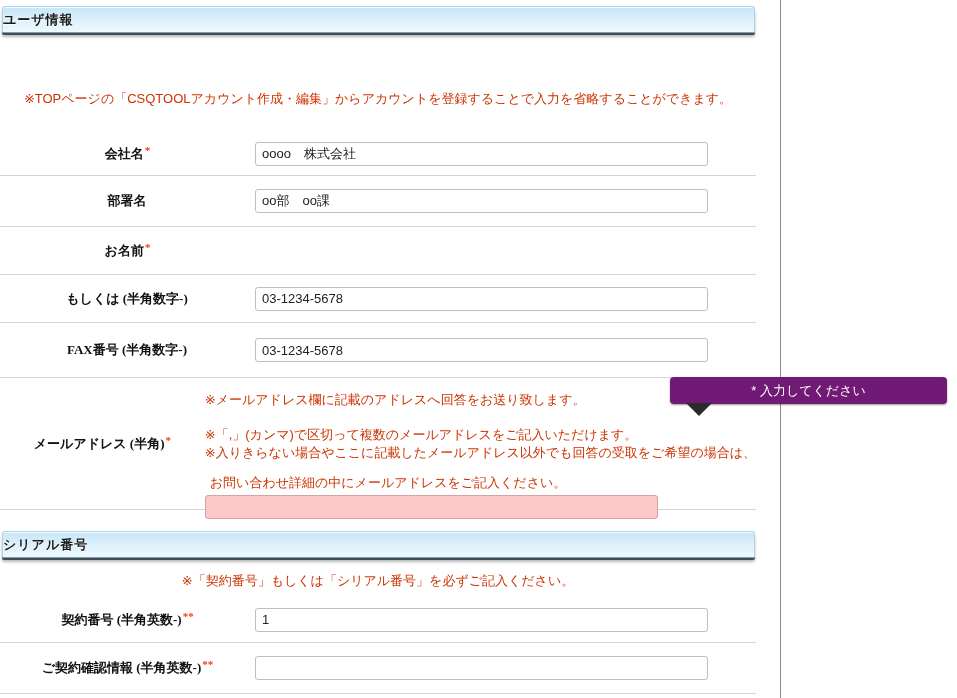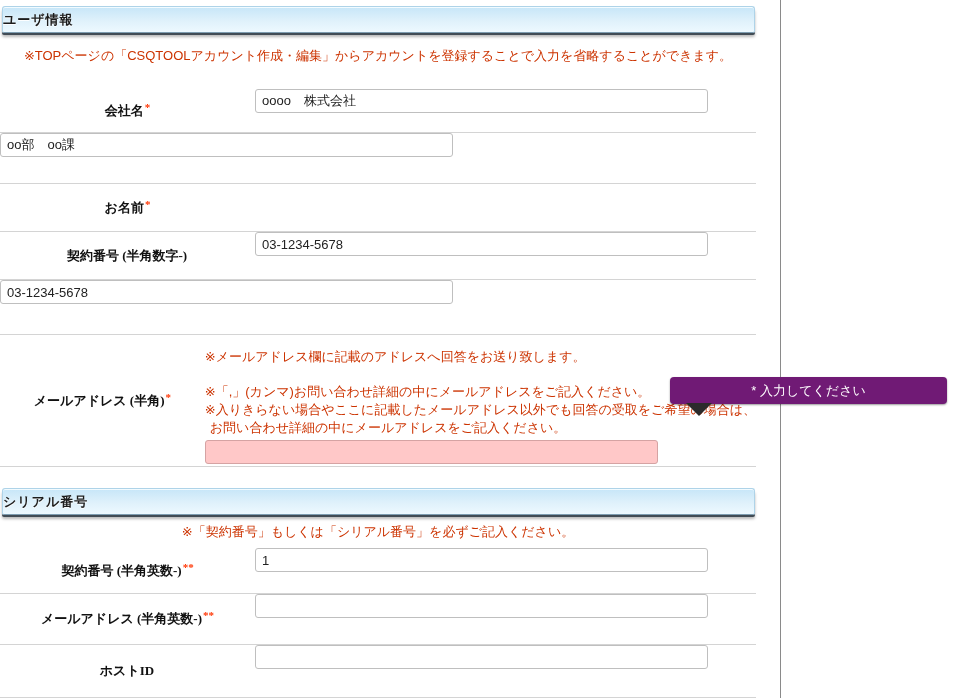--- a/index.html
+++ b/index.html
@@ -22,52 +22,52 @@
     display:flex;align-items:center;justify-content:flex-start;
   }
   .sec-title{
     font-size:13px;font-weight:bold;color:#1c1c1c;
     text-shadow:0 1px 0 rgba(255,255,255,0.9);
     letter-spacing:1px;
   }
   .sec-note{
     width:756px;text-align:center;color:#cc3300;font-size:13px;
   }
-  .note1{padding-top:14px;height:28px;}
-  .note2{padding-top:8px;height:25px;}
+  .note1{padding-top:14px;height:28px;margin-top:43px;}
+  .note2{padding-top:14px;height:25px;}
 
   
   .row{
     display:flex;width:756px;box-sizing:border-box;
     border-bottom:1px solid #d4d4d4;
   }
   .label-cell{
     width:255px;display:flex;align-items:center;justify-content:center;
     font-size:13px;font-weight:bold;color:#111;white-space:nowrap;font-family:Liberation Serif, serif;
   }
   .req{
     color:#ff3300;font-size:11px;font-weight:bold;
     position:relative;top:-4px;margin-left:1px;letter-spacing:0;
   }
-  .input-cell{flex:1;display:flex;align-items:flex-start;}
+  .input-cell{flex:1;display:flex;align-items:center;}
   .txt{
     box-sizing:border-box;width:453px;height:24px;
     border:1px solid #bfbfbf;border-radius:3px;
     font-family:"Liberation Sans","DejaVu Sans",sans-serif;
     font-size:13px;color:#222;padding:2px 6px;background:#fff;outline:none;
   }
   .txt.error{background:#ffc8c8;border-color:#d5a3a3;}
 
   
   .email-row{align-items:stretch;}
   .email-cell{flex:1;display:flex;flex-direction:column;}
   .email-note{color:#cc3300;font-size:13px;line-height:18px;white-space:nowrap;}
   .en-first{margin-top:13px;}
   .en-group{margin-top:17px;}
-  .en-indent{padding-left:5px;}
+  .en-indent{padding-left:5px;margin-top:12px;}
   .email-input-wrap{margin-top:3px;}
 
   
   .tooltip{
     position:absolute;left:670px;top:377px;width:277px;height:27px;
     background:#701a75;color:#ffffff;border-radius:4px;
     display:flex;align-items:center;justify-content:center;
     font-size:13px;z-index:10;box-shadow:0 1px 2px rgba(0,0,0,0.4);
   }
   .tooltip-caret{
@@ -93,56 +93,64 @@
     <div class="label-cell">
       <span>会社名</span>
         <span class="req">*</span>
     </div>
     <div class="input-cell">
       <input class="txt" value="oooo　株式会社" style="">
     </div>
   </div>
 
   <div class="row" style="height:51px">
+    <div class="label-cell">
+      <span>部署名</span>
+        <span class="req"></span>
+    </div>
     <div class="input-cell">
       <input class="txt" value="oo部　oo課" style="">
     </div>
   </div>
 
   <div class="row" style="height:48px">
     <div class="label-cell">
       <span>お名前</span>
         <span class="req">*</span>
     </div>
   </div>
 
   <div class="row" style="height:48px">
     <div class="label-cell">
-      <span>契約番号 (半角数字-)</span>
+      <span>もしくは (半角数字-)</span>
         <span class="req"></span>
     </div>
     <div class="input-cell">
       <input class="txt" value="03-1234-5678" style="">
     </div>
   </div>
 
   <div class="row" style="height:55px">
+    <div class="label-cell">
+      <span>FAX番号 (半角数字-)</span>
+        <span class="req"></span>
+    </div>
     <div class="input-cell">
       <input class="txt" value="03-1234-5678" style="">
     </div>
   </div>
 
   <div class="row email-row" style="height:132px">
     <div class="label-cell">
       <span>メールアドレス (半角)</span>
         <span class="req">*</span>
     </div>
     <div class="email-cell">
       <div class="email-note en-first">※メールアドレス欄に記載のアドレスへ回答をお送り致します。</div>
-      <div class="email-note en-group">※「,」(カンマ)お問い合わせ詳細の中にメールアドレスをご記入ください。</div>
+      <div class="email-note en-group">※「,」(カンマ)で区切って複数のメールアドレスをご記入いただけます。</div>
       <div class="email-note">※入りきらない場合やここに記載したメールアドレス以外でも回答の受取をご希望の場合は、</div>
       <div class="email-note en-indent">お問い合わせ詳細の中にメールアドレスをご記入ください。</div>
       <div class="email-input-wrap">
         <input class="txt error" value="" style="">
       </div>
     </div>
   </div>
 
   <div class="gap" style="height:21px"></div>
   <div class="sec-header">
@@ -155,21 +163,21 @@
       <span>契約番号 (半角英数-)</span>
         <span class="req">**</span>
     </div>
     <div class="input-cell">
       <input class="txt" value="1" style="">
     </div>
   </div>
 
   <div class="row" style="height:51px">
     <div class="label-cell">
-      <span>メールアドレス (半角英数-)</span>
+      <span>ご契約確認情報 (半角英数-)</span>
         <span class="req">**</span>
     </div>
     <div class="input-cell">
       <input class="txt" value="" style="">
     </div>
   </div>
 
   <div class="row" style="height:53px">
     <div class="label-cell">
       <span>ホストID</span>

